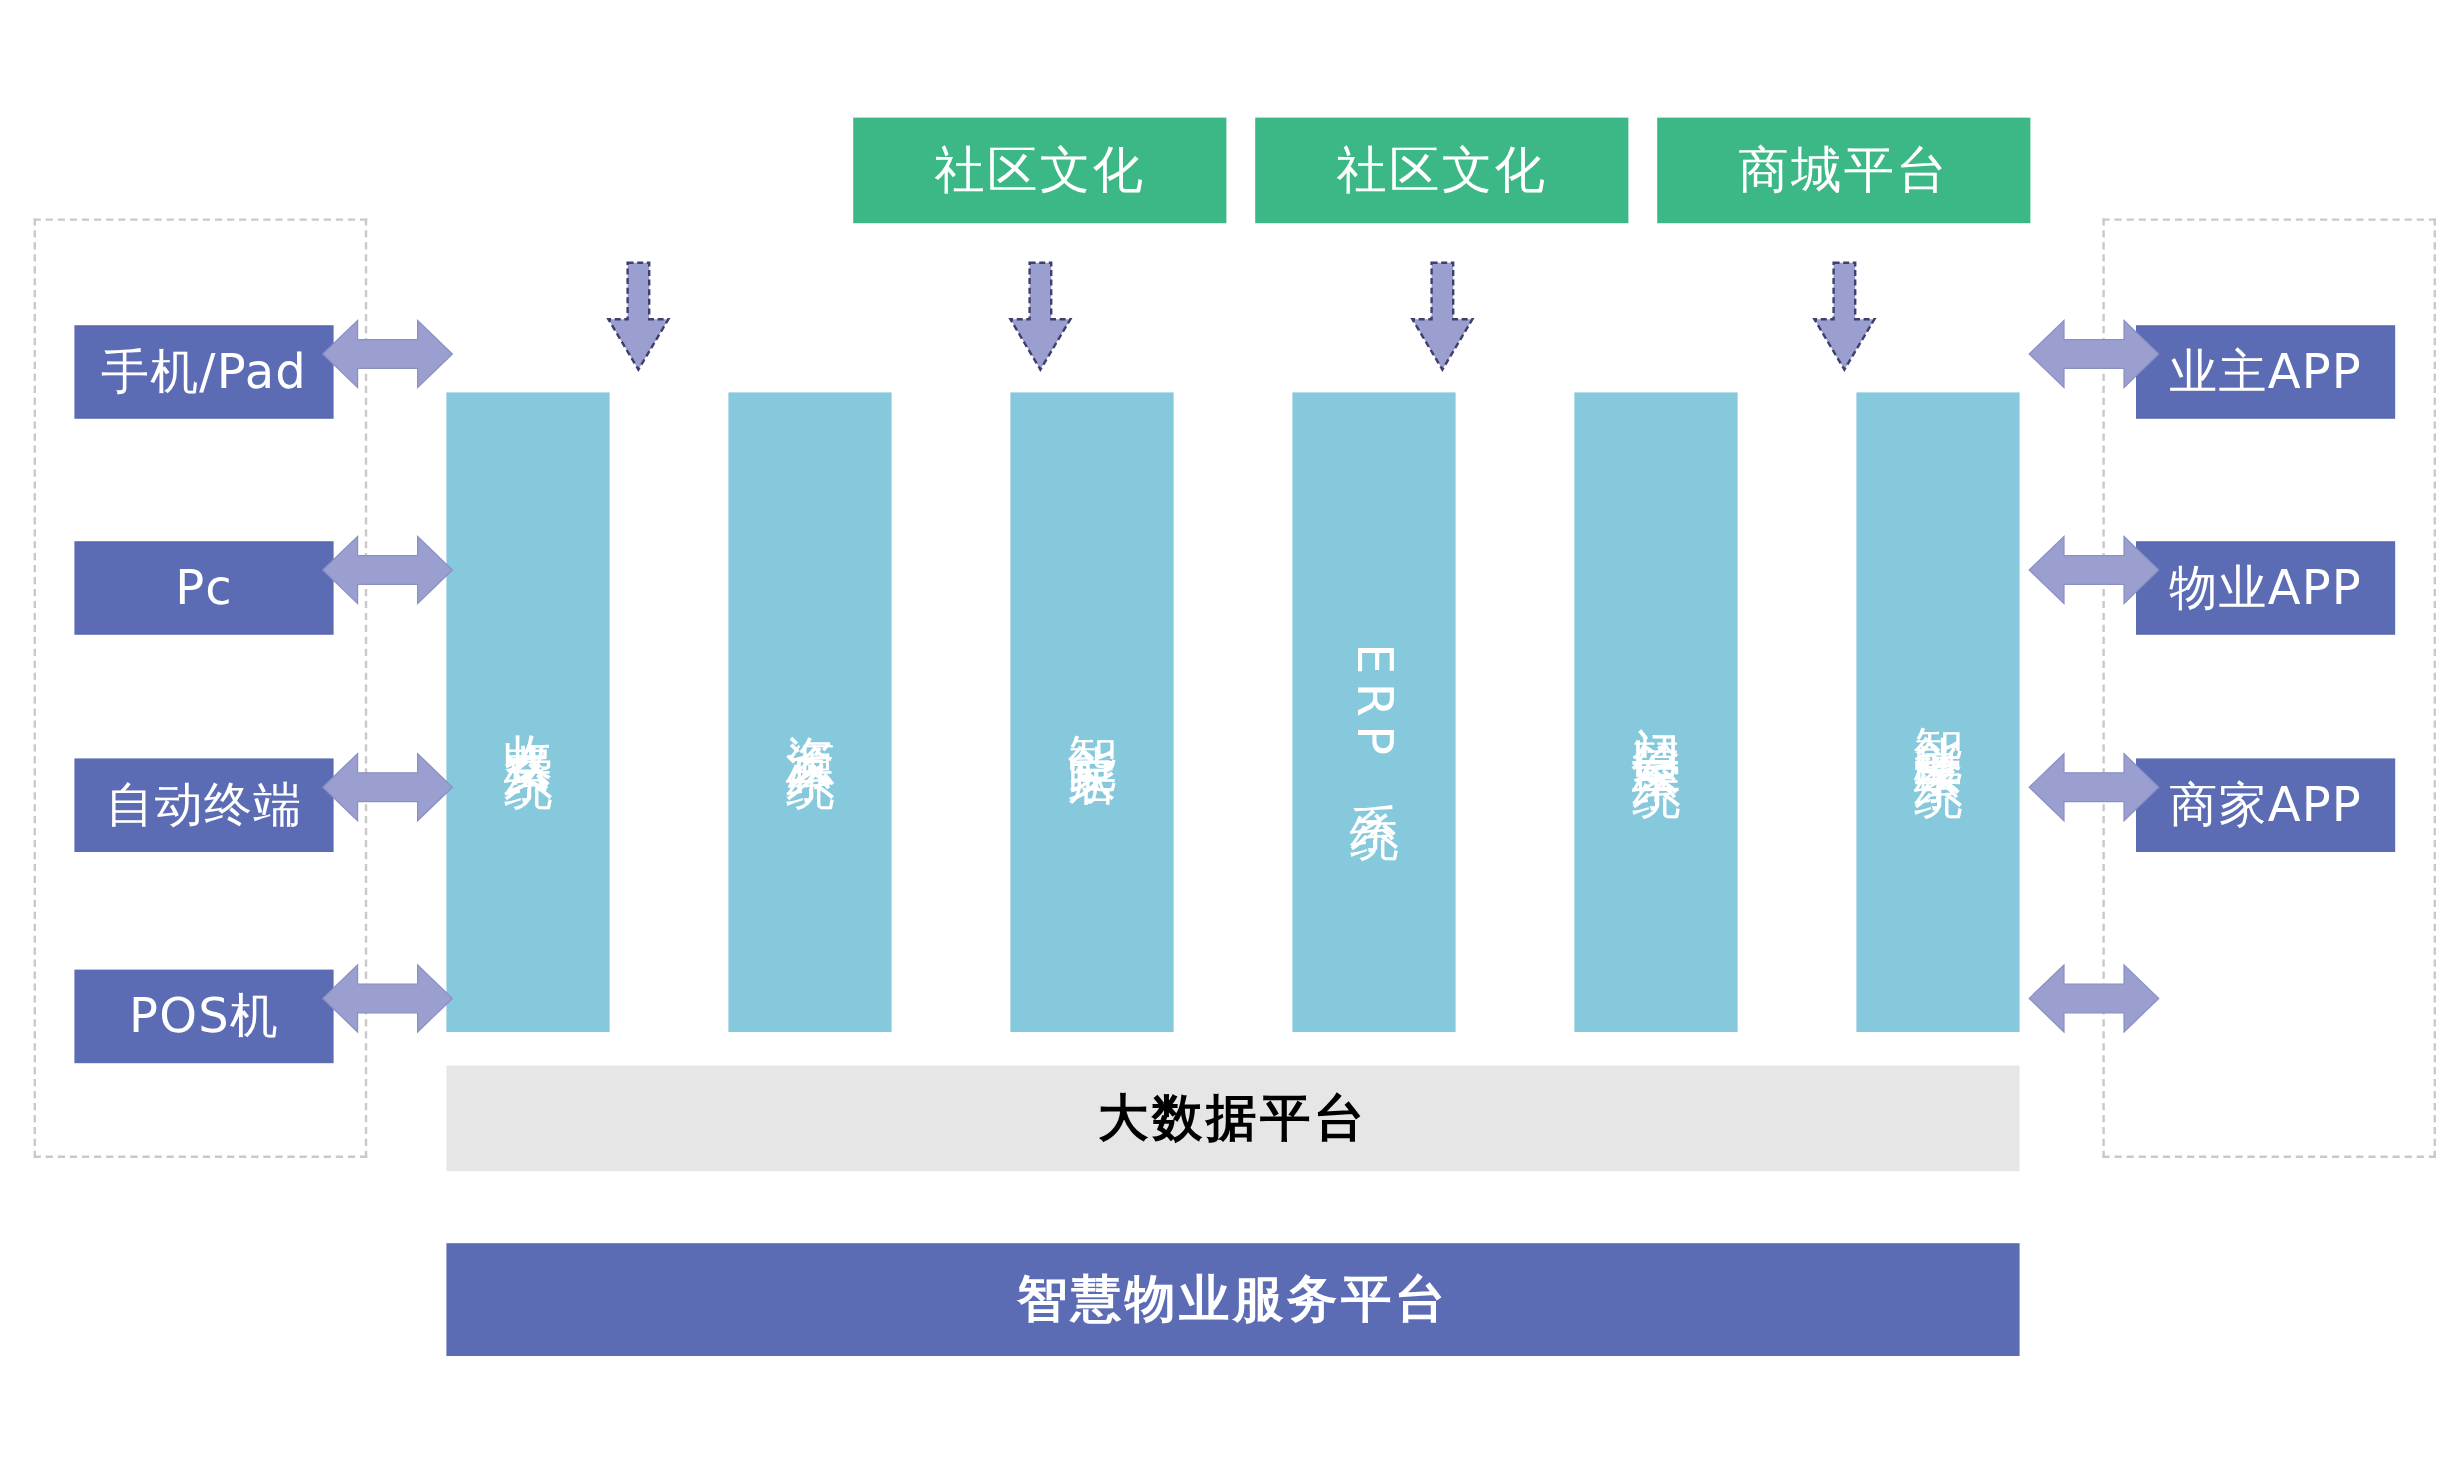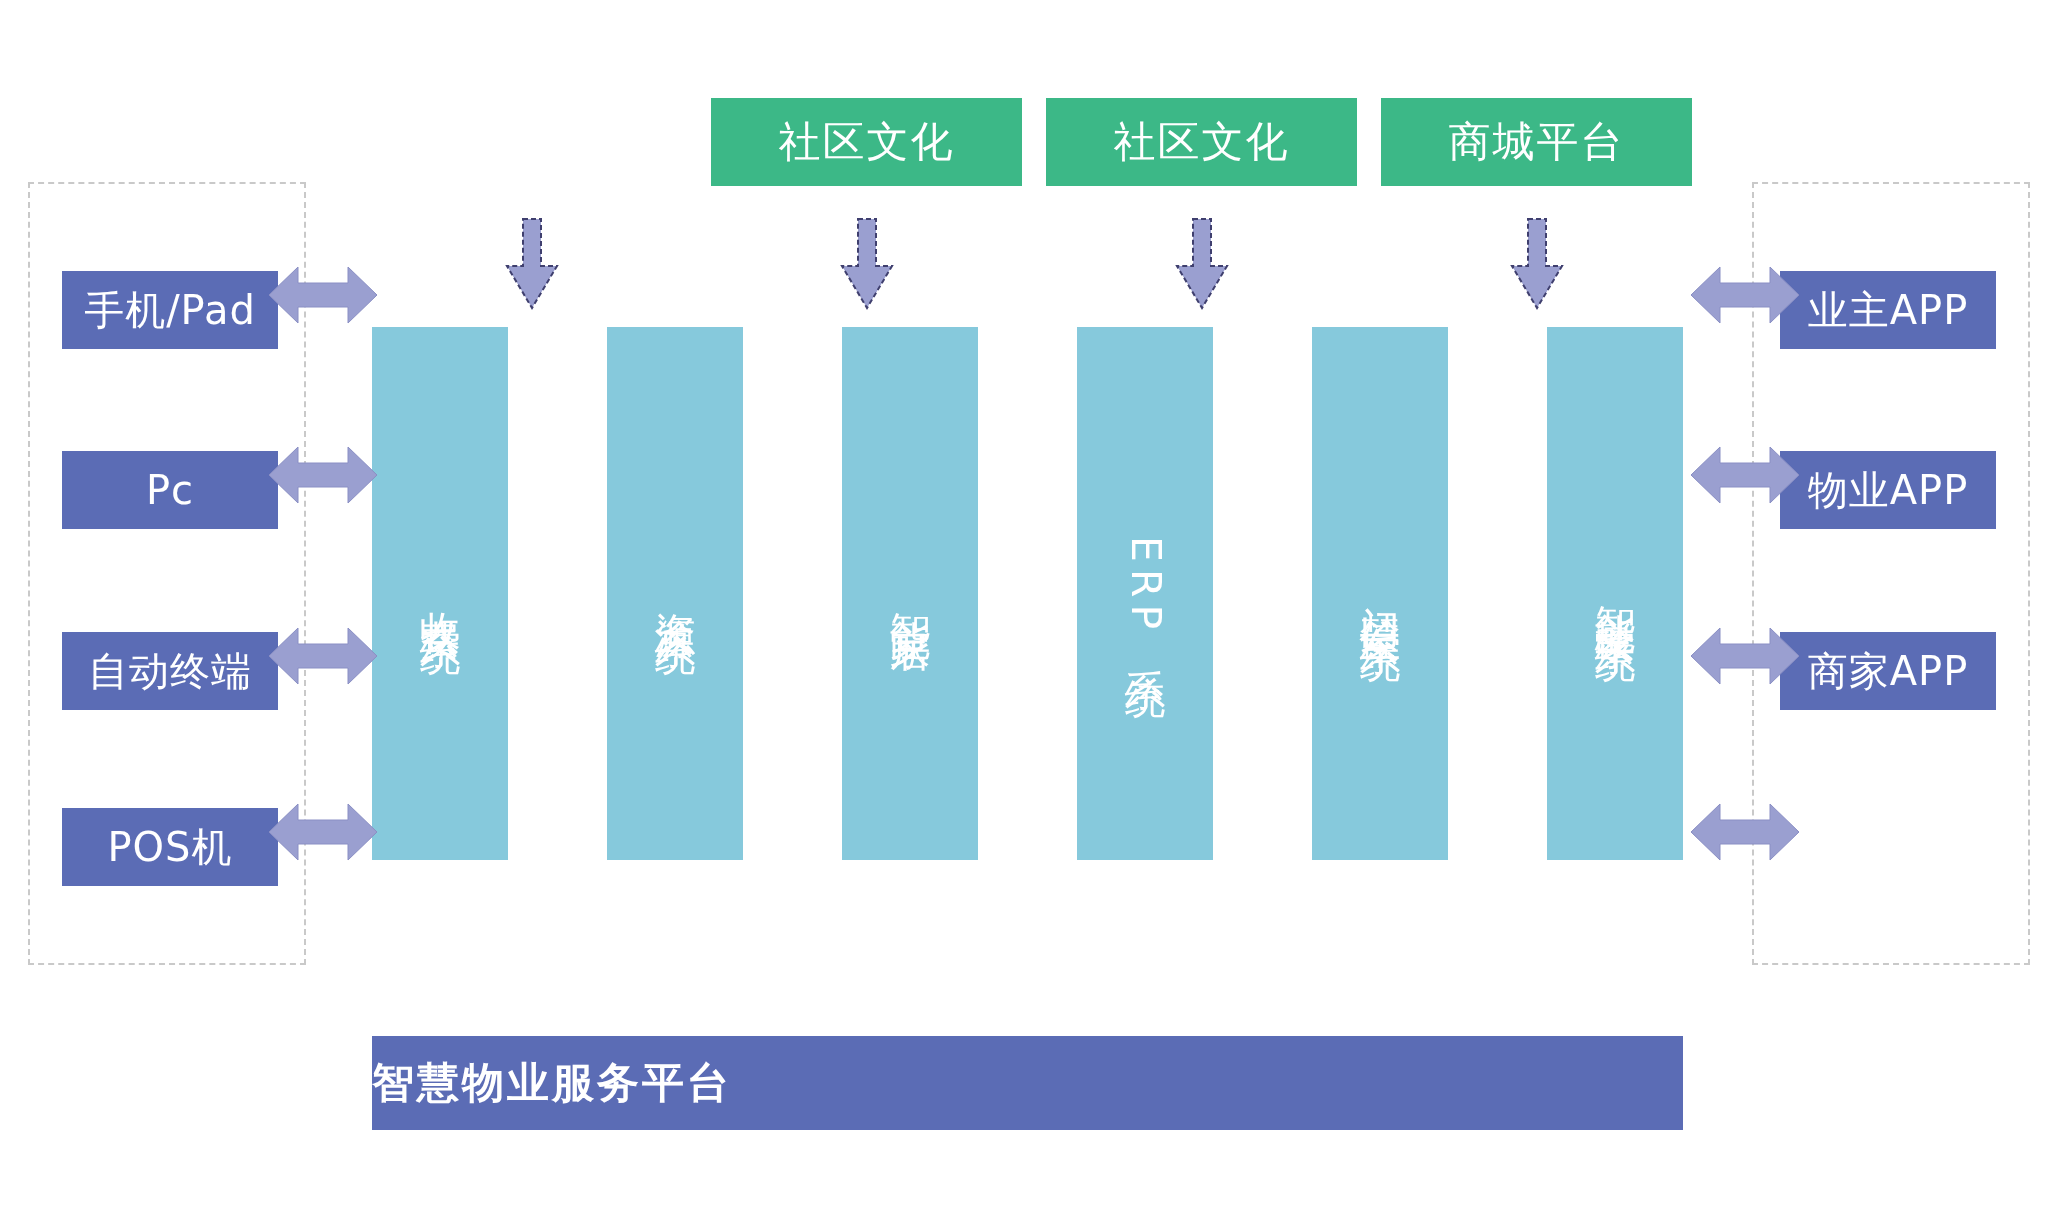--- a/index.html
+++ b/index.html
@@ -87,20 +87,21 @@
     font-weight: bold;
     letter-spacing: 3px;
     box-sizing: border-box;
   }
   .platform-bar {
     position: absolute;
     background: #5b6cb5;
     color: #ffffff;
     display: flex;
     align-items: center;
+    justify-content: center;
     font-size: 42px;
     font-weight: bold;
     letter-spacing: 3px;
     box-sizing: border-box;
   }
 
   
   .arrow-svg {
     position: absolute;
     overflow: visible;
@@ -198,17 +199,20 @@
   <svg class="arrow-svg" style="left:1690px; top:444px;" width="110" height="62" viewBox="0 0 110 62">
     <polygon points="1,31 30,3 30,19 80,19 80,3 109,31 80,59 80,43 30,43 30,59" fill="#9a9fd0" stroke="#8a8fc4" stroke-width="1"></polygon>
   </svg>
   <svg class="arrow-svg" style="left:1690px; top:625px;" width="110" height="62" viewBox="0 0 110 62">
     <polygon points="1,31 30,3 30,19 80,19 80,3 109,31 80,59 80,43 30,43 30,59" fill="#9a9fd0" stroke="#8a8fc4" stroke-width="1"></polygon>
   </svg>
   <svg class="arrow-svg" style="left:1690px; top:801px;" width="110" height="62" viewBox="0 0 110 62">
     <polygon points="1,31 30,3 30,19 80,19 80,3 109,31 80,59 80,43 30,43 30,59" fill="#9a9fd0" stroke="#8a8fc4" stroke-width="1"></polygon>
   </svg>
 
+  <div class="big-data-bar" style="left:372px; top:888px; width:1311px; height:88px;">
+    <span>大数据平台</span>
+  </div>
   <div class="platform-bar" style="left:372px; top:1036px; width:1311px; height:94px;">
     <span>智慧物业服务平台</span>
   </div>
 
 </div>
 
 </body></html>

